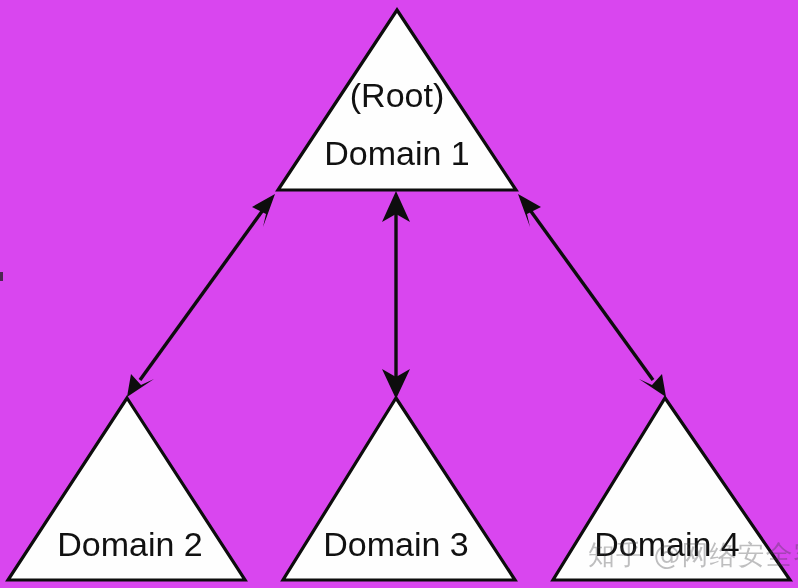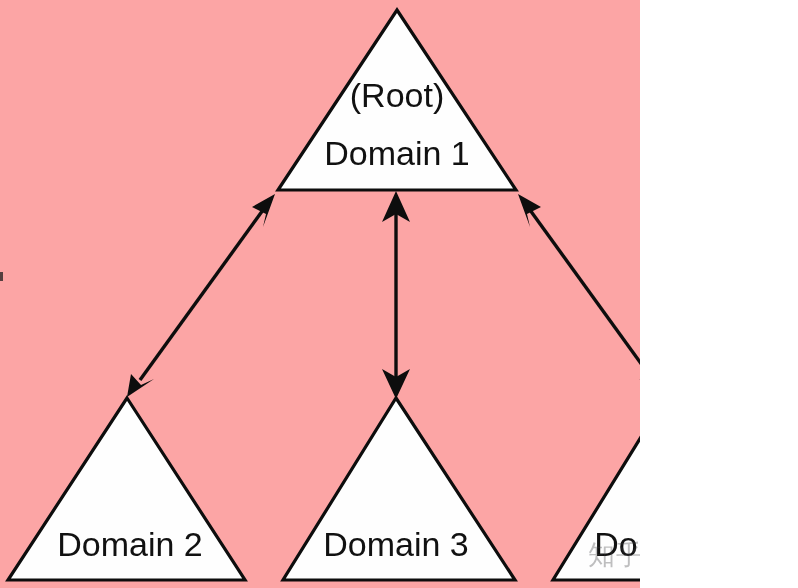--- a/index.html
+++ b/index.html
@@ -2,23 +2,23 @@
 <html><head>
 <meta charset="utf-8">
 <style>
   html, body {
     margin: 0;
     padding: 0;
     background: #ffffff;
   }
   #canvas {
     position: relative;
-    width: 640px;
+    width: 798px;
     height: 588px;
-    background: #fca5a5;
+    background: #d946ef;
     overflow: hidden;
     font-family: "Liberation Sans", sans-serif;
   }
   #diagram-svg {
     position: absolute;
     left: 0;
     top: 0;
     width: 798px;
     height: 588px;
   }

